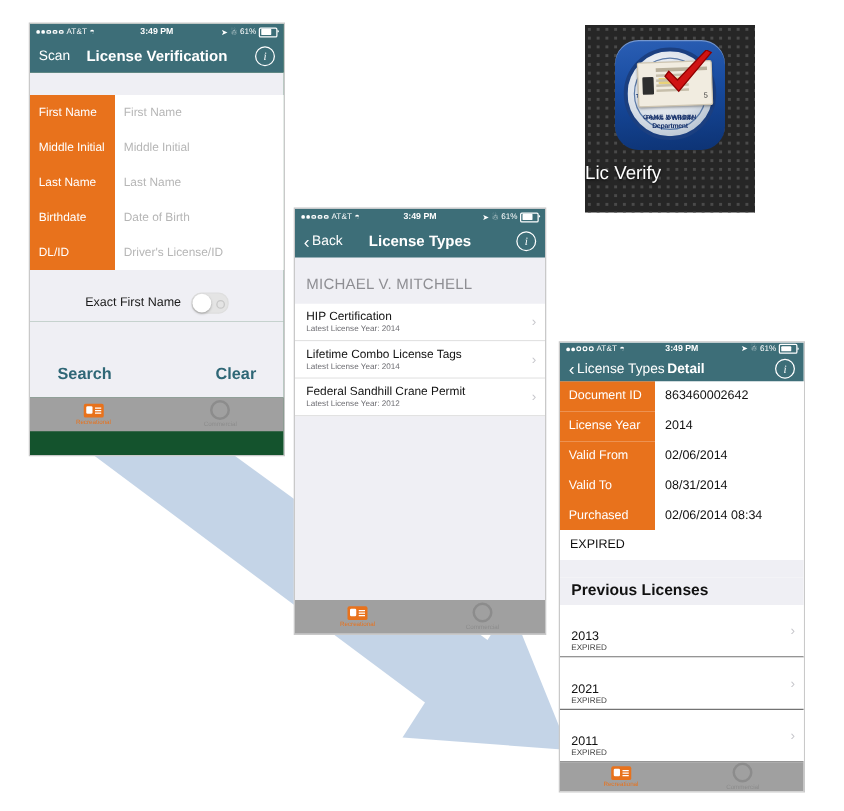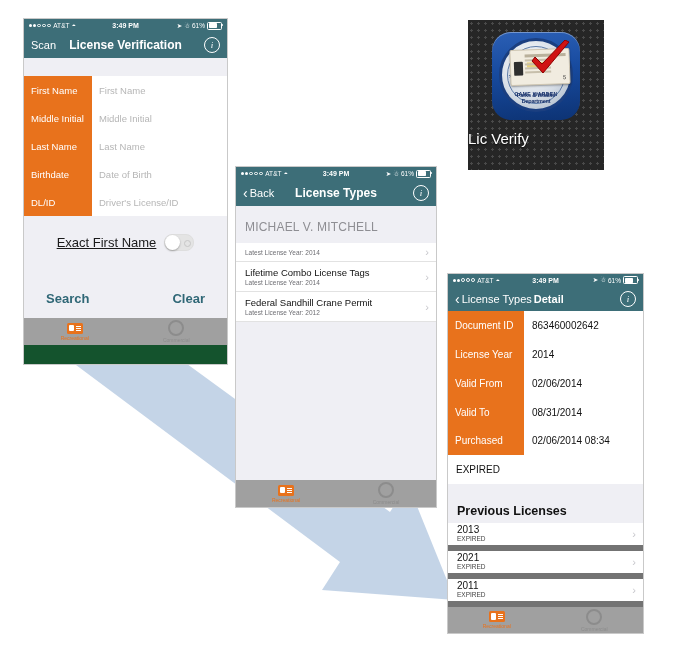--- a/index.html
+++ b/index.html
@@ -31,21 +31,21 @@
   .chev-back{font-size:14px;line-height:1;font-weight:500;}
 
   
   #phone1{left:23px;top:18px;width:203px;height:345px;}
   #phone1 .body{background:#14532d;height:100%;}
   .spacer-gray{height:18px;background:#efeff4;}
   .formrow{display:flex;height:28px;align-items:stretch;background:#ffffff;}
   .formlabel{width:68px;background:#E8721C;color:#ffffff;font-size:9.5px;display:flex;align-items:center;padding-left:7px;box-sizing:border-box;}
   .formfield{flex:1;background:#ffffff;color:#b6b6b6;font-size:9.5px;display:flex;align-items:center;padding-left:7px;box-sizing:border-box;}
   .toggle-row{display:flex;align-items:center;justify-content:center;gap:8px;padding:18px 0 6px 0;background:#efeff4;}
-  .toggle-label{font-size:13px;color:#1a1a1a;text-decoration:underline;}
+  .toggle-label{font-size:10px;color:#1a1a1a;}
   .switch{width:28px;height:15px;border-radius:8px;background:#e4e4e4;border:1px solid #dedede;position:relative;}
   .switch .knob{position:absolute;left:0px;top:-0.5px;width:15px;height:15px;border-radius:50%;background:#fff;box-shadow:0 1px 2px rgba(0,0,0,.3);}
   .switch .ring{position:absolute;right:2px;top:4.5px;width:5px;height:5px;border-radius:50%;border:1px solid #c7c7c7;}
   .btnrow{display:flex;justify-content:space-between;padding:34px 22px 12px 22px;background:#efeff4;gap:36px;}
   .linkbtn{color:#2f6776;font-size:13px;font-weight:bold;}
   .tabbar{height:27px;background:#a0a0a0;display:flex;align-items:center;}
   .tabitem{flex:1;display:flex;flex-direction:column;align-items:center;justify-content:center;gap:1px;}
   .tab-ic-card{width:16px;height:11px;background:#E8721C;border-radius:1.5px;position:relative;}
   .tab-ic-card::before{content:"";position:absolute;left:2px;top:2.2px;width:5px;height:6.5px;border-radius:1px;background:#fff;}
   .tab-ic-card::after{content:"";position:absolute;right:1.6px;top:3px;width:5.5px;height:1px;background:#fff;box-shadow:0 2px 0 #fff,0 4px 0 #fff;}
@@ -65,21 +65,21 @@
   #phone2 .body{height:100%;display:flex;flex-direction:column;}
 
   
   #phone3{left:447px;top:273px;width:195px;height:359px;}
   #phone3 .body{height:100%;display:flex;flex-direction:column;background:#ffffff;}
   .detrow{display:flex;height:30px;align-items:stretch;background:#ffffff;}
   .detlabel{width:76px;background:#E8721C;color:#ffffff;font-size:10px;display:flex;align-items:center;padding-left:7px;box-sizing:border-box;}
   .detvalue{flex:1;color:#111;font-size:10px;display:flex;align-items:center;padding-left:8px;box-sizing:border-box;background:#fff;}
   .sec-gap{height:18px;background:#efeff4;}
   .sec-title{background:#efeff4;font-size:12.5px;font-weight:bold;color:#111;padding:3px 9px 5px 9px;}
-  .prevrow{background:#fff;border-bottom:6px solid #737373;padding:1px 9px 3px 9px;position:relative;}
+  .prevrow{background:#fff;border-bottom:1px solid #737373;padding:20px 9px 3px 9px;position:relative;}
   .prevrow .y{font-size:10px;color:#111;font-weight:500;}
   .prevrow .s{font-size:6.5px;color:#444;margin-top:0px;}
 
   
   #appicon{position:absolute;left:468px;top:20px;width:136px;height:150px;background:#262626;}
   #appicon .polka{position:absolute;inset:0;
      background-image:radial-gradient(circle, #4a4a4a 1.1px, transparent 1.2px);
      background-size:7px 7px;}
   .iconsq{position:absolute;left:24px;top:12px;width:88px;height:88px;border-radius:19px;
      background:linear-gradient(175deg,#2b5fb5 0%,#174a9e 45%,#0d3374 100%);overflow:hidden;
@@ -225,20 +225,21 @@
         <span class="chev-back">‹</span>
         <span>Back</span>
       </span>
       <span class="nav-title">License Types</span>
       <span class="info-icon">i</span>
     </div>
 
     <div class="name-header">MICHAEL V. MITCHELL</div>
 
     <div class="listrow">
+      <div class="t1">HIP Certification</div>
       <div class="t2">Latest License Year: 2014</div>
       <span class="disclosure">›</span>
     </div>
     <div class="listrow">
       <div class="t1">Lifetime Combo License Tags</div>
       <div class="t2">Latest License Year: 2014</div>
       <span class="disclosure">›</span>
     </div>
     <div class="listrow">
       <div class="t1">Federal Sandhill Crane Permit</div>

